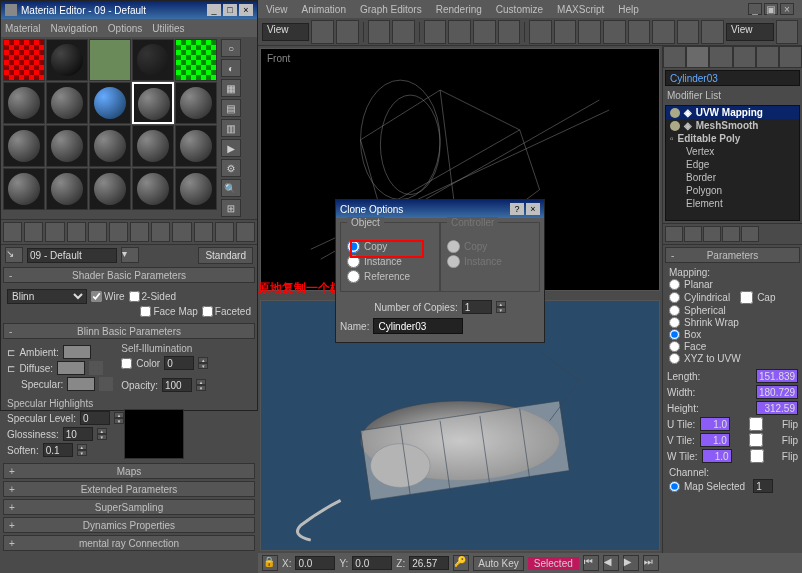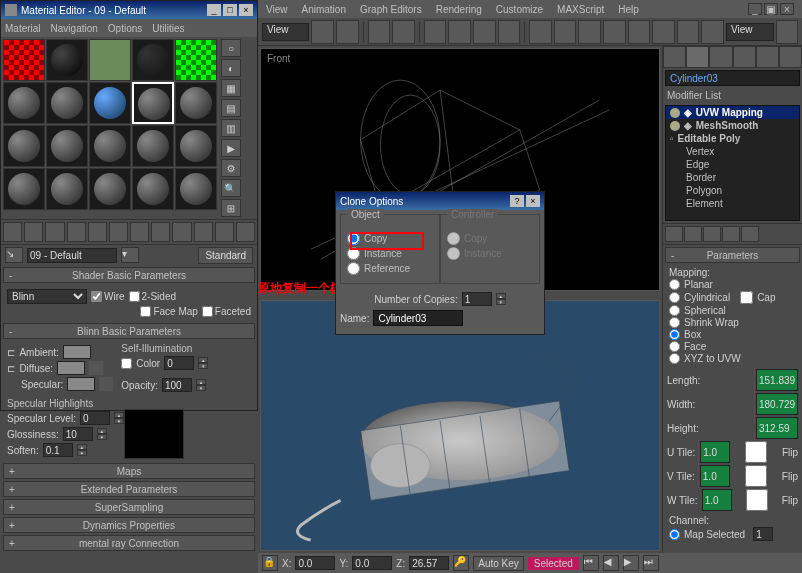--- a/index.html
+++ b/index.html
@@ -86,29 +86,29 @@
 .mod-item.bold { font-weight: bold; }
 .mod-item .bulb { width: 10px; height: 10px; background: #aa8; border-radius: 50%; }
 .mod-subitem { padding: 1px 4px 1px 20px; color: #c0c0c0; }
 .mod-toolbar { display: flex; gap: 1px; padding: 2px; border-top: 1px solid #333; border-bottom: 1px solid #333; }
 .mod-toolbar .tbtn { width: 18px; height: 16px; background: #595959; border: 1px solid #333; }
 
 .params-rollout { padding: 2px 6px; }
 .params-rollout .radio-row { display: flex; align-items: center; gap: 4px; margin: 1px 0; }
 .params-rollout input[type=radio] { width: 11px; height: 11px; }
 .param-spinner-row { display: flex; align-items: center; justify-content: space-between; margin: 2px 0; padding: 0 4px; }
-.param-spinner-row input { background: #15803d; border: 1px solid #222; color: #ddd; width: 42px; height: 22px; padding: 0 2px; }
+.param-spinner-row input { background: #8b5cf6; border: 1px solid #222; color: #ddd; width: 42px; height: 14px; padding: 0 2px; text-align: right; }
 
 
 .status-bar { position: absolute; left: 0; bottom: 0; right: 0; height: 20px; background: #595959; display: flex; align-items: center; padding: 0 4px; gap: 4px; font-size: 9px; }
 .status-bar .coord { background: #333; border: 1px solid #222; color: #ddd; width: 40px; height: 14px; padding: 0 2px; }
 .status-bar .tbtn { width: 16px; height: 16px; background: #595959; border: 1px solid #333; }
 
 
-.clone-dialog { position: absolute; left: 335px; top: 191px; width: 210px; background: #595959; border: 1px solid #222; z-index: 100; }
+.clone-dialog { position: absolute; left: 335px; top: 199px; width: 210px; background: #595959; border: 1px solid #222; z-index: 100; }
 .clone-titlebar { height: 18px; background: linear-gradient(#0a246a, #3a6ea5); color: #fff; display: flex; align-items: center; padding: 0 4px; }
 .clone-titlebar .titlebar-buttons { margin-left: auto; display: flex; gap: 2px; }
 .clone-titlebar .titlebar-buttons span { width: 14px; height: 12px; background: #c0c0c0; color: #000; display: flex; align-items: center; justify-content: center; font-size: 9px; }
 .clone-body { padding: 4px; }
 .fieldset { border: 1px solid #444; padding: 4px 6px 6px; margin-bottom: 4px; }
 .fieldset .legend { position: relative; top: -10px; background: #595959; padding: 0 4px; display: inline-block; color: #c0c0c0; }
 .fieldset .radio-row { display: flex; align-items: center; gap: 4px; margin: 2px 0; color: #c0c0c0; }
 .fieldset .radio-row.disabled { color: #777; }
 .clone-row { display: flex; align-items: center; gap: 4px; margin: 4px 0; }
 .clone-row input[type=text] { background: #222; border: 1px solid #111; color: #fff; height: 16px; width: 90px; padding: 0 4px; }

